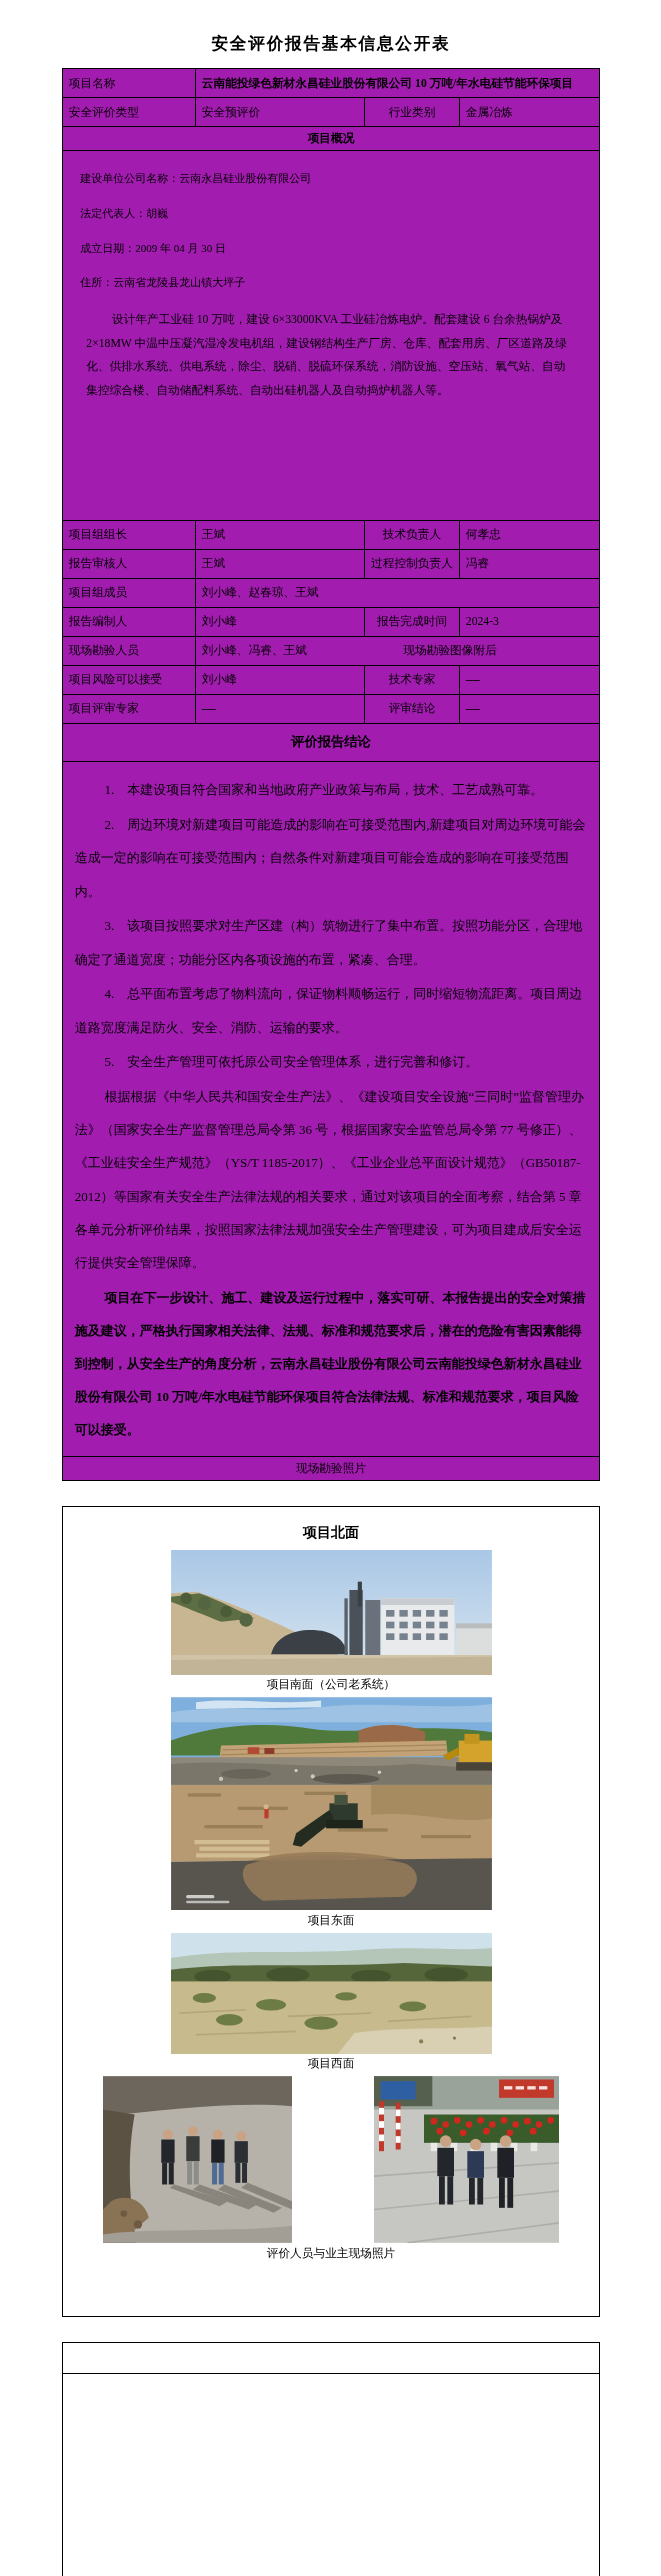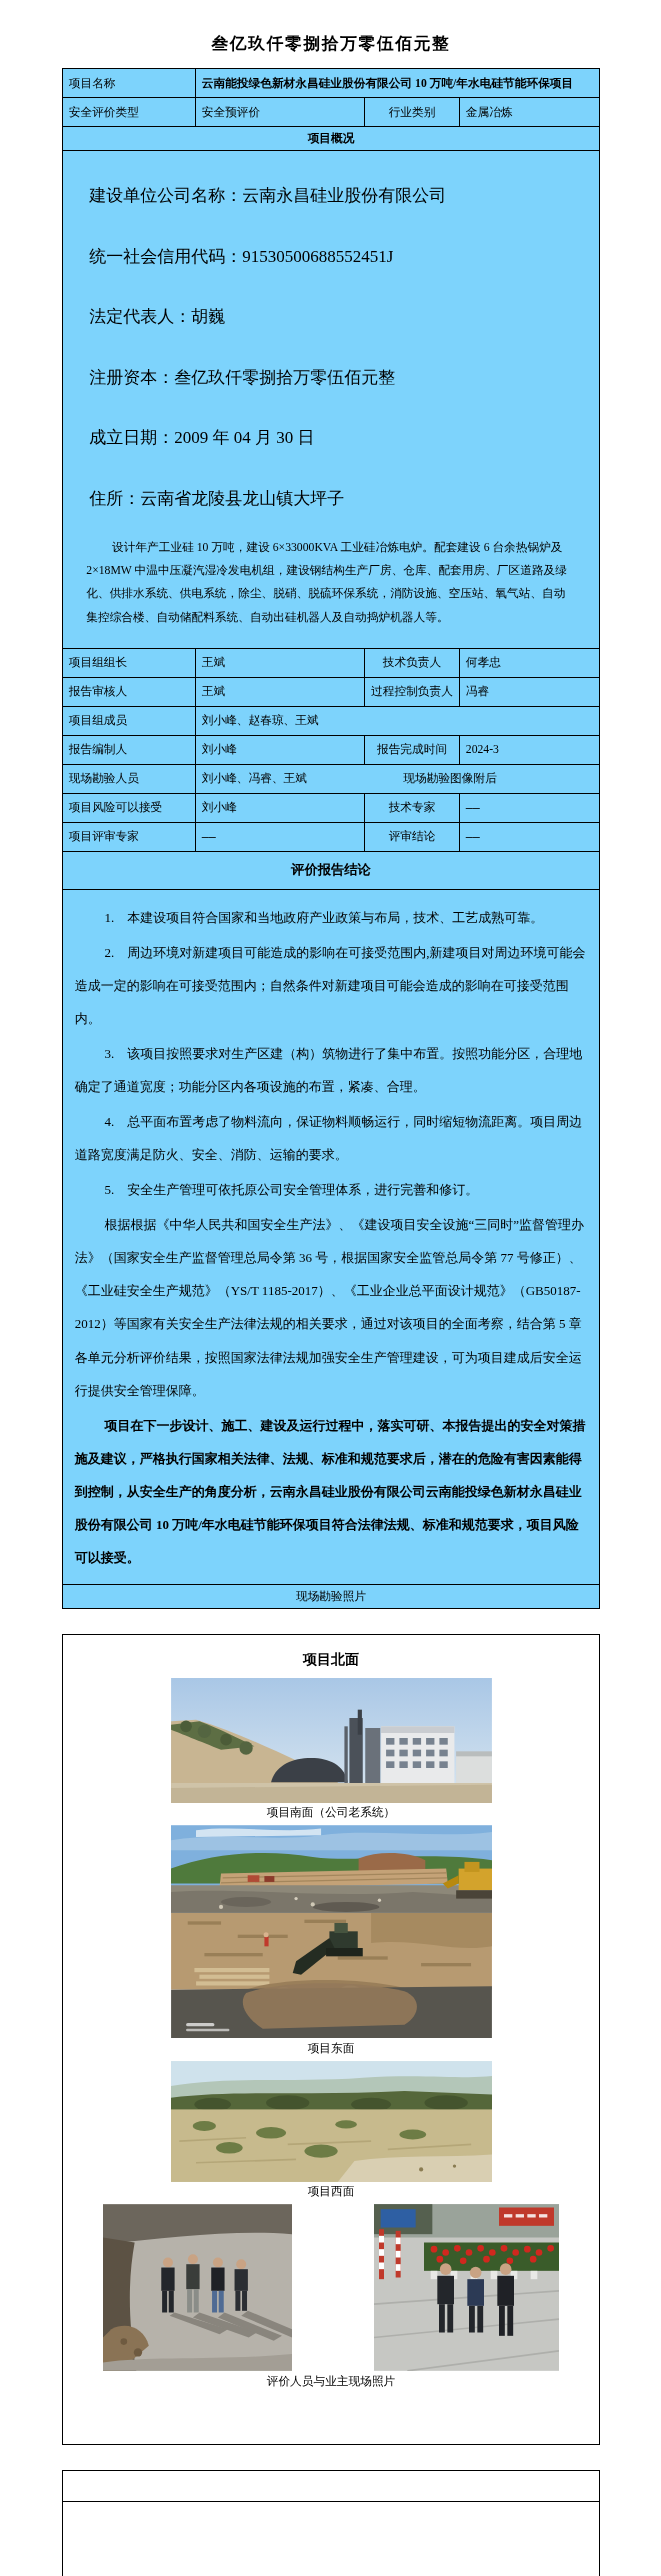--- a/index.html
+++ b/index.html
@@ -1,33 +1,33 @@
 <!DOCTYPE html>
 <html style="font-size:13.3px"><head>
 <meta charset="utf-8">
 <style>
   html,body{margin:0;padding:0;background:#ffffff;}
   body{width:662px;font-family:"Liberation Serif","DejaVu Serif",serif;color:#000;}
   .page{width:662px;height:2576px;overflow:hidden;box-sizing:border-box;padding-top:32px;}
   .doc-title{text-align:center;font-size:16.7px;font-weight:bold;letter-spacing:1.7px;margin-bottom:13.3px;}
-  .tbl{width:538px;margin:0 auto;border:1.7px solid #000;box-sizing:border-box;background:#7dd3fc;}
+  .tbl{width:538px;margin:0 auto;border:1.7px solid #000;box-sizing:border-box;background:#a21caf;}
   .row{display:flex;border-top:0.8px solid #000;align-items:stretch;}
   .row:first-child{border-top:none;}
   .cell{box-sizing:border-box;padding:5px 5.8px;font-size:11.7px;display:flex;align-items:center;min-height:28px;}
   .cell + .cell{border-left:0.8px solid #000;}
   .c1{width:132px;flex:none;}
   .c2{flex:1;}
   .c3{width:95px;flex:none;justify-content:center;text-align:center;}
   .c4{width:140px;flex:none;}
   .bold{font-weight:bold;}
   .sec-hd{justify-content:center;text-align:center;font-weight:bold;min-height:22.5px;padding:2.5px;}
   .sec-hd-big{justify-content:center;text-align:center;font-weight:bold;font-size:13.3px;min-height:37px;}
   .small-hd{justify-content:center;text-align:center;min-height:22.5px;padding:2.5px;font-family:Liberation Serif, serif;}
   .bigcell{display:block;min-height:369px;padding:8.3px 13.3px 8.3px 13.3px;}
-  .ov{margin:13px;line-height:2.8;font-size:17px;}
+  .ov{margin:4px;line-height:2.8;font-size:11px;}
   .ov-para{margin:10px;line-height:2.0;font-size:11.7px;text-indent:2.2em;}
   .conclcell{display:block;min-height:555px;padding:11.7px 8.3px 8.3px 11.7px;}
   .cp{margin:0 0 1.7px 0;line-height:2.55;font-size:13px;text-indent:2.3em;}
   .note-split{display:flex;width:100%;align-items:center;}
   .note-split .val{flex:none;}
   .note-split .note{flex:1;text-align:center;}
   .dash{font-family:"DejaVu Sans Mono",monospace;}
   .photo-box{width:538px;margin:25px auto 0 auto;border:1.7px solid #000;box-sizing:border-box;padding:11.7px 0 50px 0;}
   .photos-title{text-align:center;font-size:14px;font-weight:bold;margin:5px 0 8.3px 0;}
   figure{margin:0;padding:0;}
@@ -36,21 +36,21 @@
   .pair{display:flex;justify-content:center;gap:2.5px;}
   .empty-tbl{width:538px;margin:25px auto 0 auto;border:1.7px solid #000;box-sizing:border-box;}
   .empty-r1{height:30px;border-bottom:0.8px solid #000;}
   .empty-r2{height:240px;}
 </style>
 </head>
 <body>
 
 <div class="page">
 
-  <div class="doc-title">叁亿玖仟零捌拾万零伍佰元整</div>
+  <div class="doc-title">安全评价报告基本信息公开表</div>
 
   <div class="tbl">
 
     <div class="row">
       <div class="cell c1">项目名称</div>
       <div class="cell c2 bold">云南能投绿色新材永昌硅业股份有限公司 10 万吨/年水电硅节能环保项目</div>
     </div>
 
     <div class="row">
       <div class="cell c1">安全评价类型</div>
@@ -59,23 +59,21 @@
       <div class="cell c4">金属冶炼</div>
     </div>
 
     <div class="row">
       <div class="cell c2 sec-hd">项目概况</div>
     </div>
 
     <div class="row">
       <div class="cell c2 bigcell">
         <p class="ov">建设单位公司名称：云南永昌硅业股份有限公司</p>
-        <p class="ov">统一社会信用代码：91530500688552451J</p>
         <p class="ov">法定代表人：胡巍</p>
-        <p class="ov">注册资本：叁亿玖仟零捌拾万零伍佰元整</p>
         <p class="ov">成立日期：2009 年 04 月 30 日</p>
         <p class="ov">住所：云南省龙陵县龙山镇大坪子</p>
         <p class="ov-para">设计年产工业硅 10 万吨，建设 6×33000KVA 工业硅冶炼电炉。配套建设 6 台余热锅炉及 2×18MW 中温中压凝汽湿冷发电机组，建设钢结构生产厂房、仓库、配套用房、厂区道路及绿化、供排水系统、供电系统，除尘、脱硝、脱硫环保系统，消防设施、空压站、氧气站、自动集控综合楼、自动储配料系统、自动出硅机器人及自动捣炉机器人等。</p>
       </div>
     </div>
 
     <div class="row">
       <div class="cell c1">项目组组长</div>
       <div class="cell c2">王斌</div>
       <div class="cell c3">技术负责人</div>

